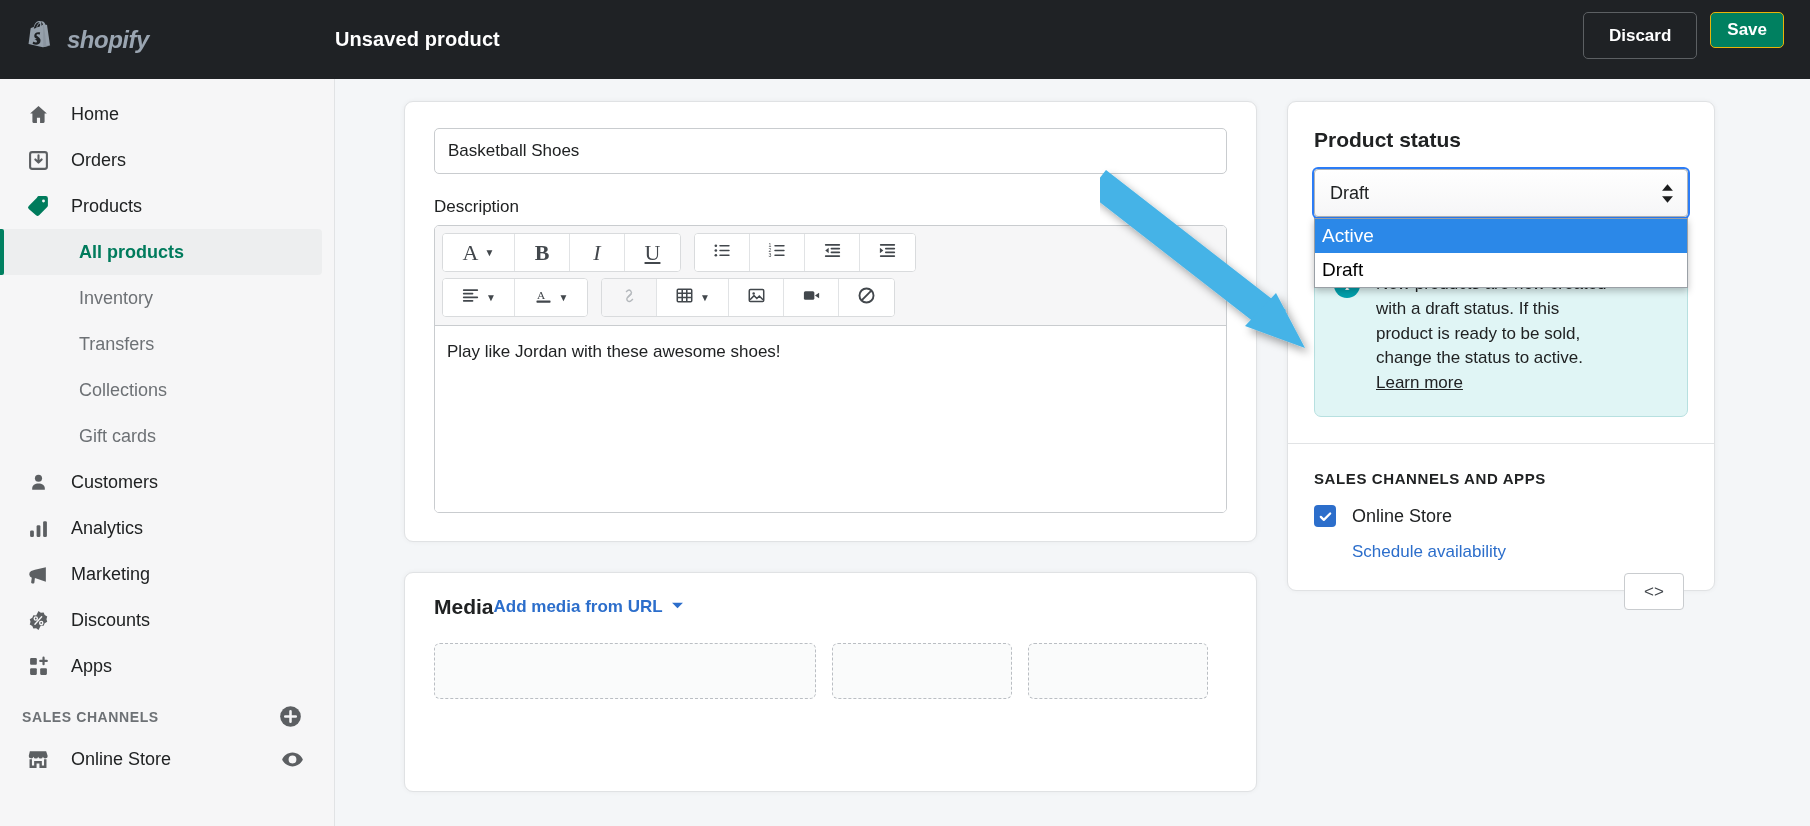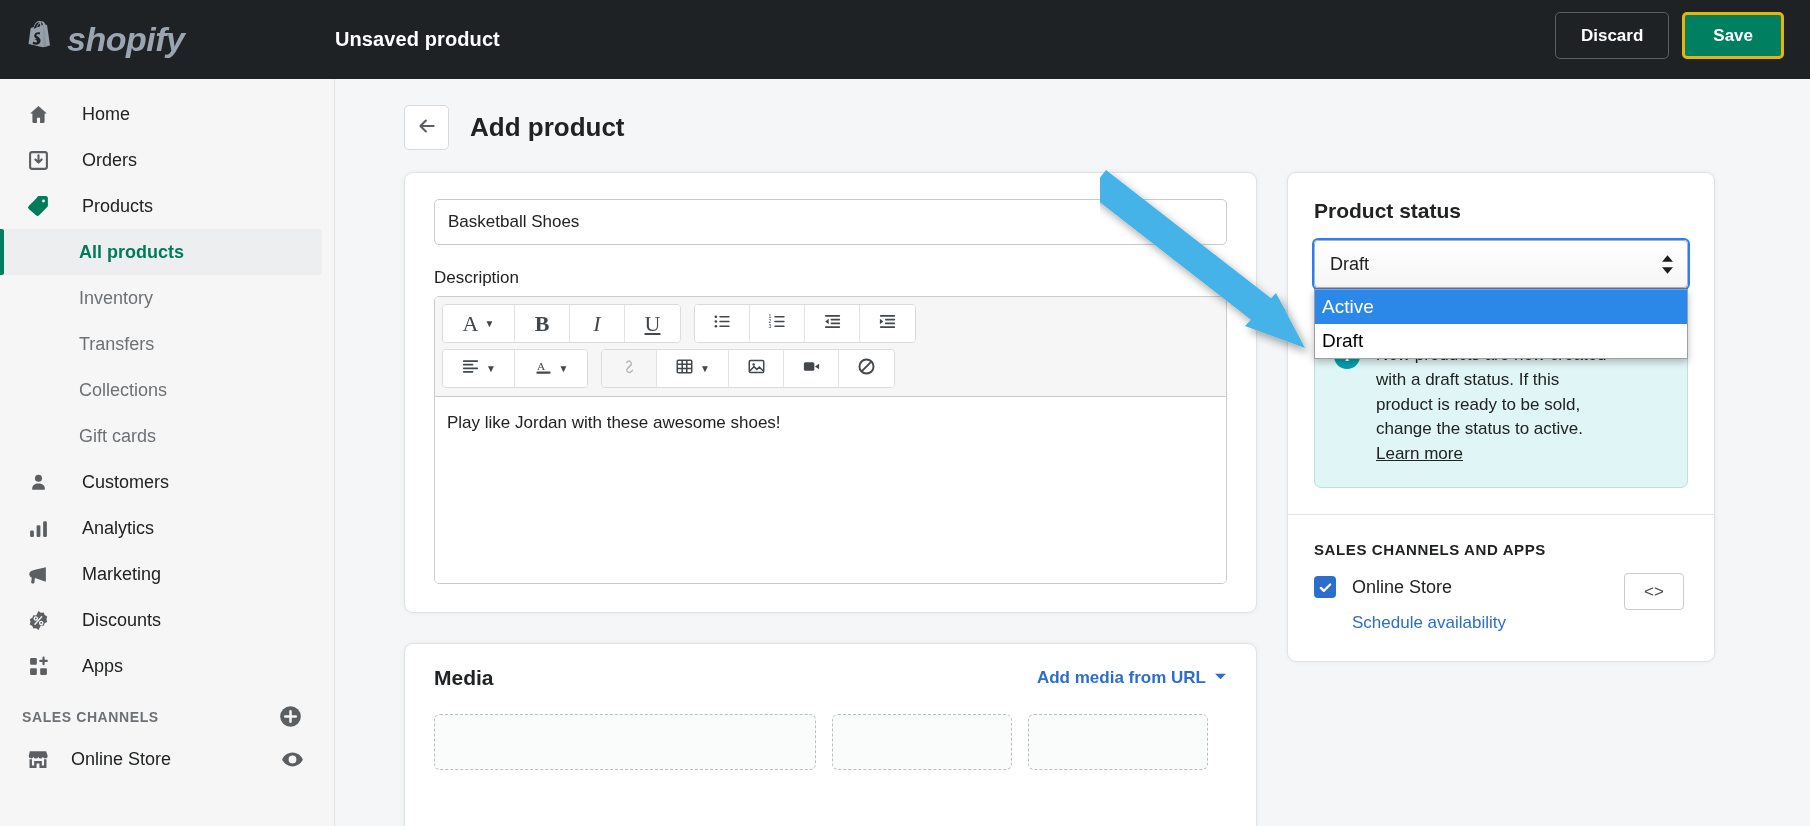--- a/index.html
+++ b/index.html
@@ -12,42 +12,42 @@
   }
   .app { position: relative; width: 1810px; height: 826px; }
 
   
   .topbar {
     position: absolute; top: 0; left: 0; width: 1810px; height: 79px;
     background: #1f2225; display: flex; align-items: center;
   }
   .logo-wrap { width: 335px; display: flex; align-items: center; padding-left: 24px; gap: 9px; }
   .logo-bag { width: 34px; height: 38px; flex: none; }
-  .logo-word { color: #9aa5b1; font-size: 34px; font-style: italic; font-weight: 700; letter-spacing: -0.5px; }
+  .logo-word { color: #9aa5b1; font-size: 24px; font-style: italic; font-weight: 700; letter-spacing: -0.5px; }
   .topbar-title { color: #ffffff; font-size: 20px; font-weight: 700; letter-spacing: .1px; }
   .topbar-actions { position: absolute; right: 26px; top: 12px; display: flex; gap: 13px; }
   .btn-discard {
     background: transparent; color: #ffffff; border: 1px solid #5c6063;
     border-radius: 5px; height: 47px; padding: 0 25px; font-size: 17px; font-weight: 600;
     font-family: "Liberation Sans", sans-serif; cursor: pointer;
   }
   .btn-save {
-    background: #008060; color: #ffffff; border: 3px solid #eab308;
-    border-radius: 5px; height: 47px; padding: 0 28px; font-size: 17px; font-weight: 600;
+    background: #008060; color: #ffffff; border: 1px solid #eab308;
+    border-radius: 5px; height: 36px; padding: 0 16px; font-size: 17px; font-weight: 600;
     font-family: "Liberation Sans", sans-serif; cursor: pointer;
   }
 
   
   .sidebar {
     position: absolute; top: 79px; left: 0; width: 335px; height: 747px;
     background: #f6f6f7; border-right: 1px solid #e1e3e5; padding-top: 12px;
   }
   .nav-item {
     position: relative; display: flex; align-items: center;
-    height: 46px; padding-left: 24px; gap: 30px; cursor: pointer;
+    height: 46px; padding-left: 24px; gap: 19px; cursor: pointer;
   }
   .nav-icon { width: 28px; height: 26px; display: flex; align-items: center; justify-content: center; flex: none; color: #5c5f62; }
   .nav-label { font-size: 18px; color: #202223; font-weight: 400; }
   .sub-item {
     display: flex; align-items: center; height: 46px;
     padding-left: 79px; cursor: pointer; position: relative;
   }
   .sub-item .nav-label { font-size: 18px; color: #6d7175; }
   .sub-item.active {
     background: #edeeef; border-radius: 0 4px 4px 0; margin-right: 12px;
@@ -107,21 +107,21 @@
   }
   .tb-btn:last-child { border-right: none; }
   .tb-btn.disabled { background: #f6f6f7; color: #b5b9bd; cursor: default; }
   .tb-btn .caret { font-size: 10px; color: #42474c; }
   .tb-serif { font-family: "Liberation Serif", serif; font-size: 22px; }
   .editor-body {
     min-height: 186px; padding: 16px 12px; font-size: 17px; color: #202223; background: #ffffff;
   }
 
   .card-title { font-size: 21px; font-weight: 600; color: #202223; }
-  .media-head { display: flex; align-items: center; justify-content: space-between; padding: 22px 29px 0 29px; }
+  .media-head { display: flex; align-items: center; justify-content: flex-start; padding: 22px 29px 0 29px; }
   .media-link { color: #2c6ecb; font-size: 17px; font-weight: 600; display: flex; align-items: center; gap: 8px; cursor: pointer; }
   .media-dropzones { display: flex; gap: 16px; padding: 24px 29px 0 29px; }
   .dz { height: 56px; border: 1px dashed #babec3; border-radius: 6px; background: #fafbfb; }
 
   
   .side-title { font-size: 21px; font-weight: 600; color: #202223; margin-bottom: 17px; }
   .select-wrap { position: relative; }
   .select-box {
     height: 48px; border: 1px solid #aeb4b9; border-radius: 4px;
     background: linear-gradient(#ffffff,#f6f6f7);
@@ -306,30 +306,20 @@
       <span class="section-action">
         <svg width="23" height="23" viewBox="0 0 20 20" fill="currentColor">
             <path d="M10 4C5.6 4 2.1 7.2 1 10c1.1 2.8 4.6 6 9 6s7.9-3.2 9-6c-1.1-2.8-4.6-6-9-6zm0 9.4A3.4 3.4 0 1110 6.6a3.4 3.4 0 010 6.8z"></path>
           </svg>
       </span>
     </div>
   </div>
 
   <div class="main">
 
-    <div class="page-head">
-      <div class="back-btn">
-        <span>
-          <svg width="22" height="22" viewBox="0 0 20 20" fill="none" stroke="currentColor" stroke-width="1.9" stroke-linecap="round" stroke-linejoin="round">
-              <path d="M16 10H4M9 5l-5 5 5 5"></path>
-            </svg>
-        </span>
-      </div>
-      <div class="page-title">Add product</div>
-    </div>
 
     <div class="content">
 
       <div class="col-main">
 
         <div class="card">
           <div class="card-pad">
             <input class="text-input" type="text" value="Basketball Shoes" style="">
 
             <div class="field-label" style="margin-top:23px">Description</div>

